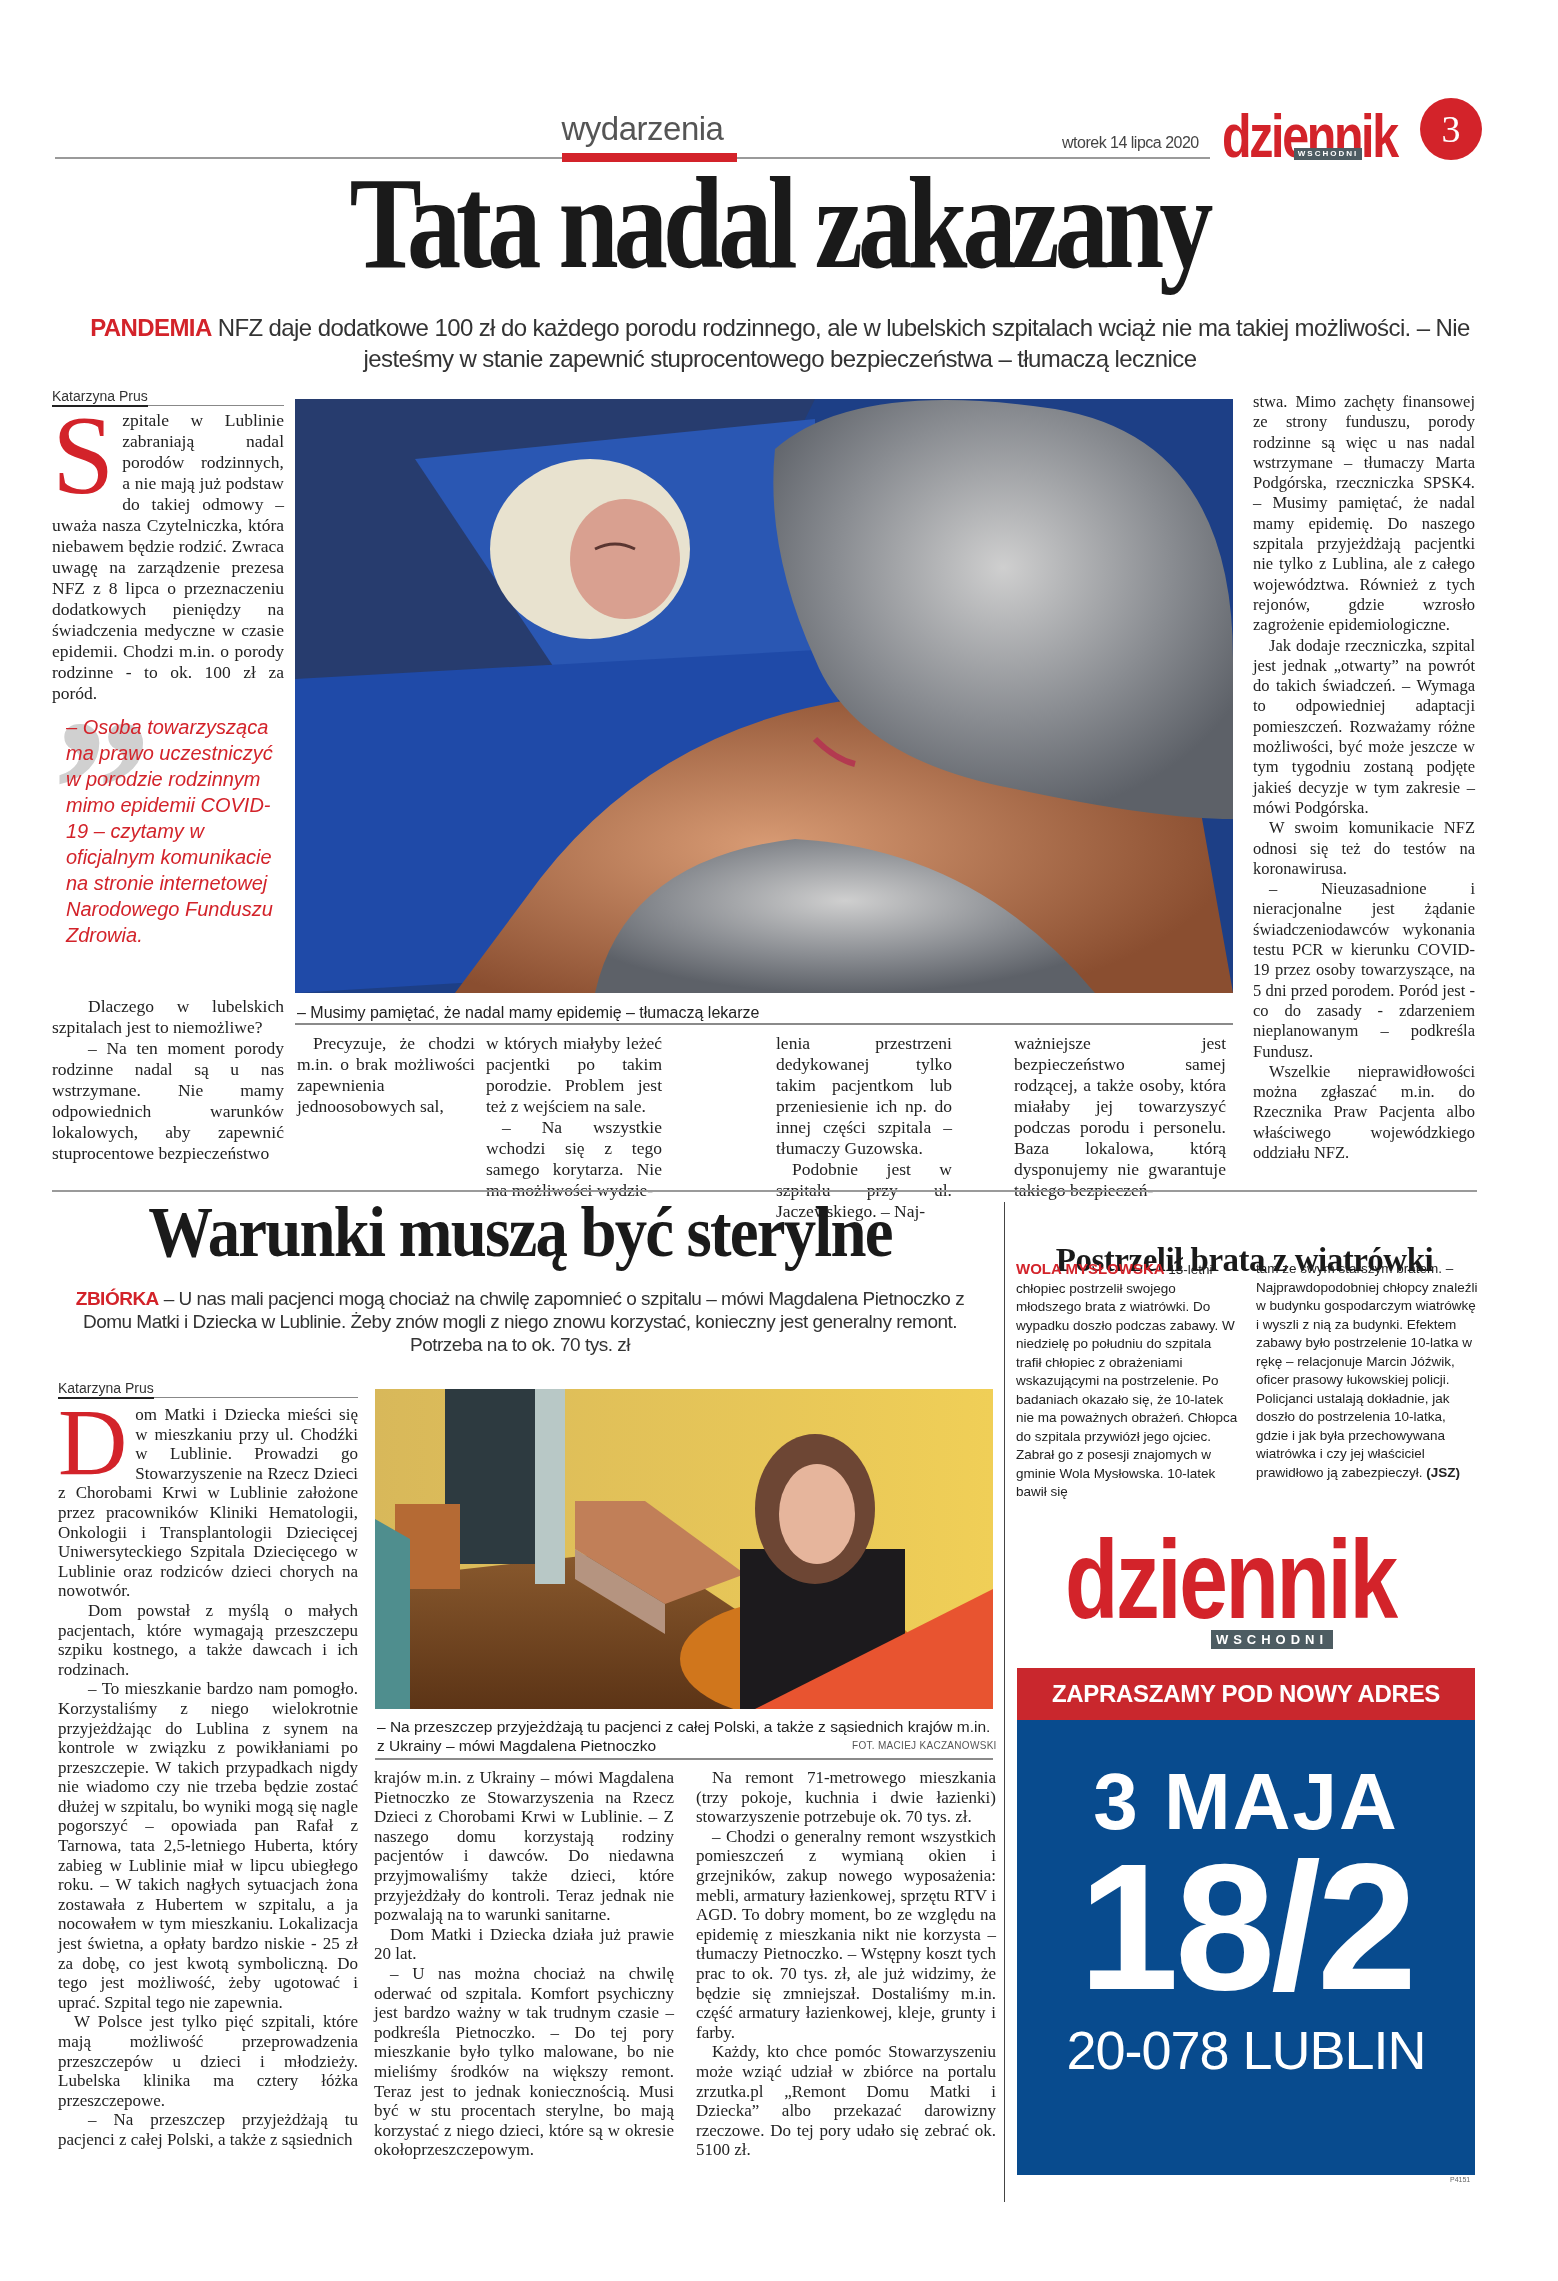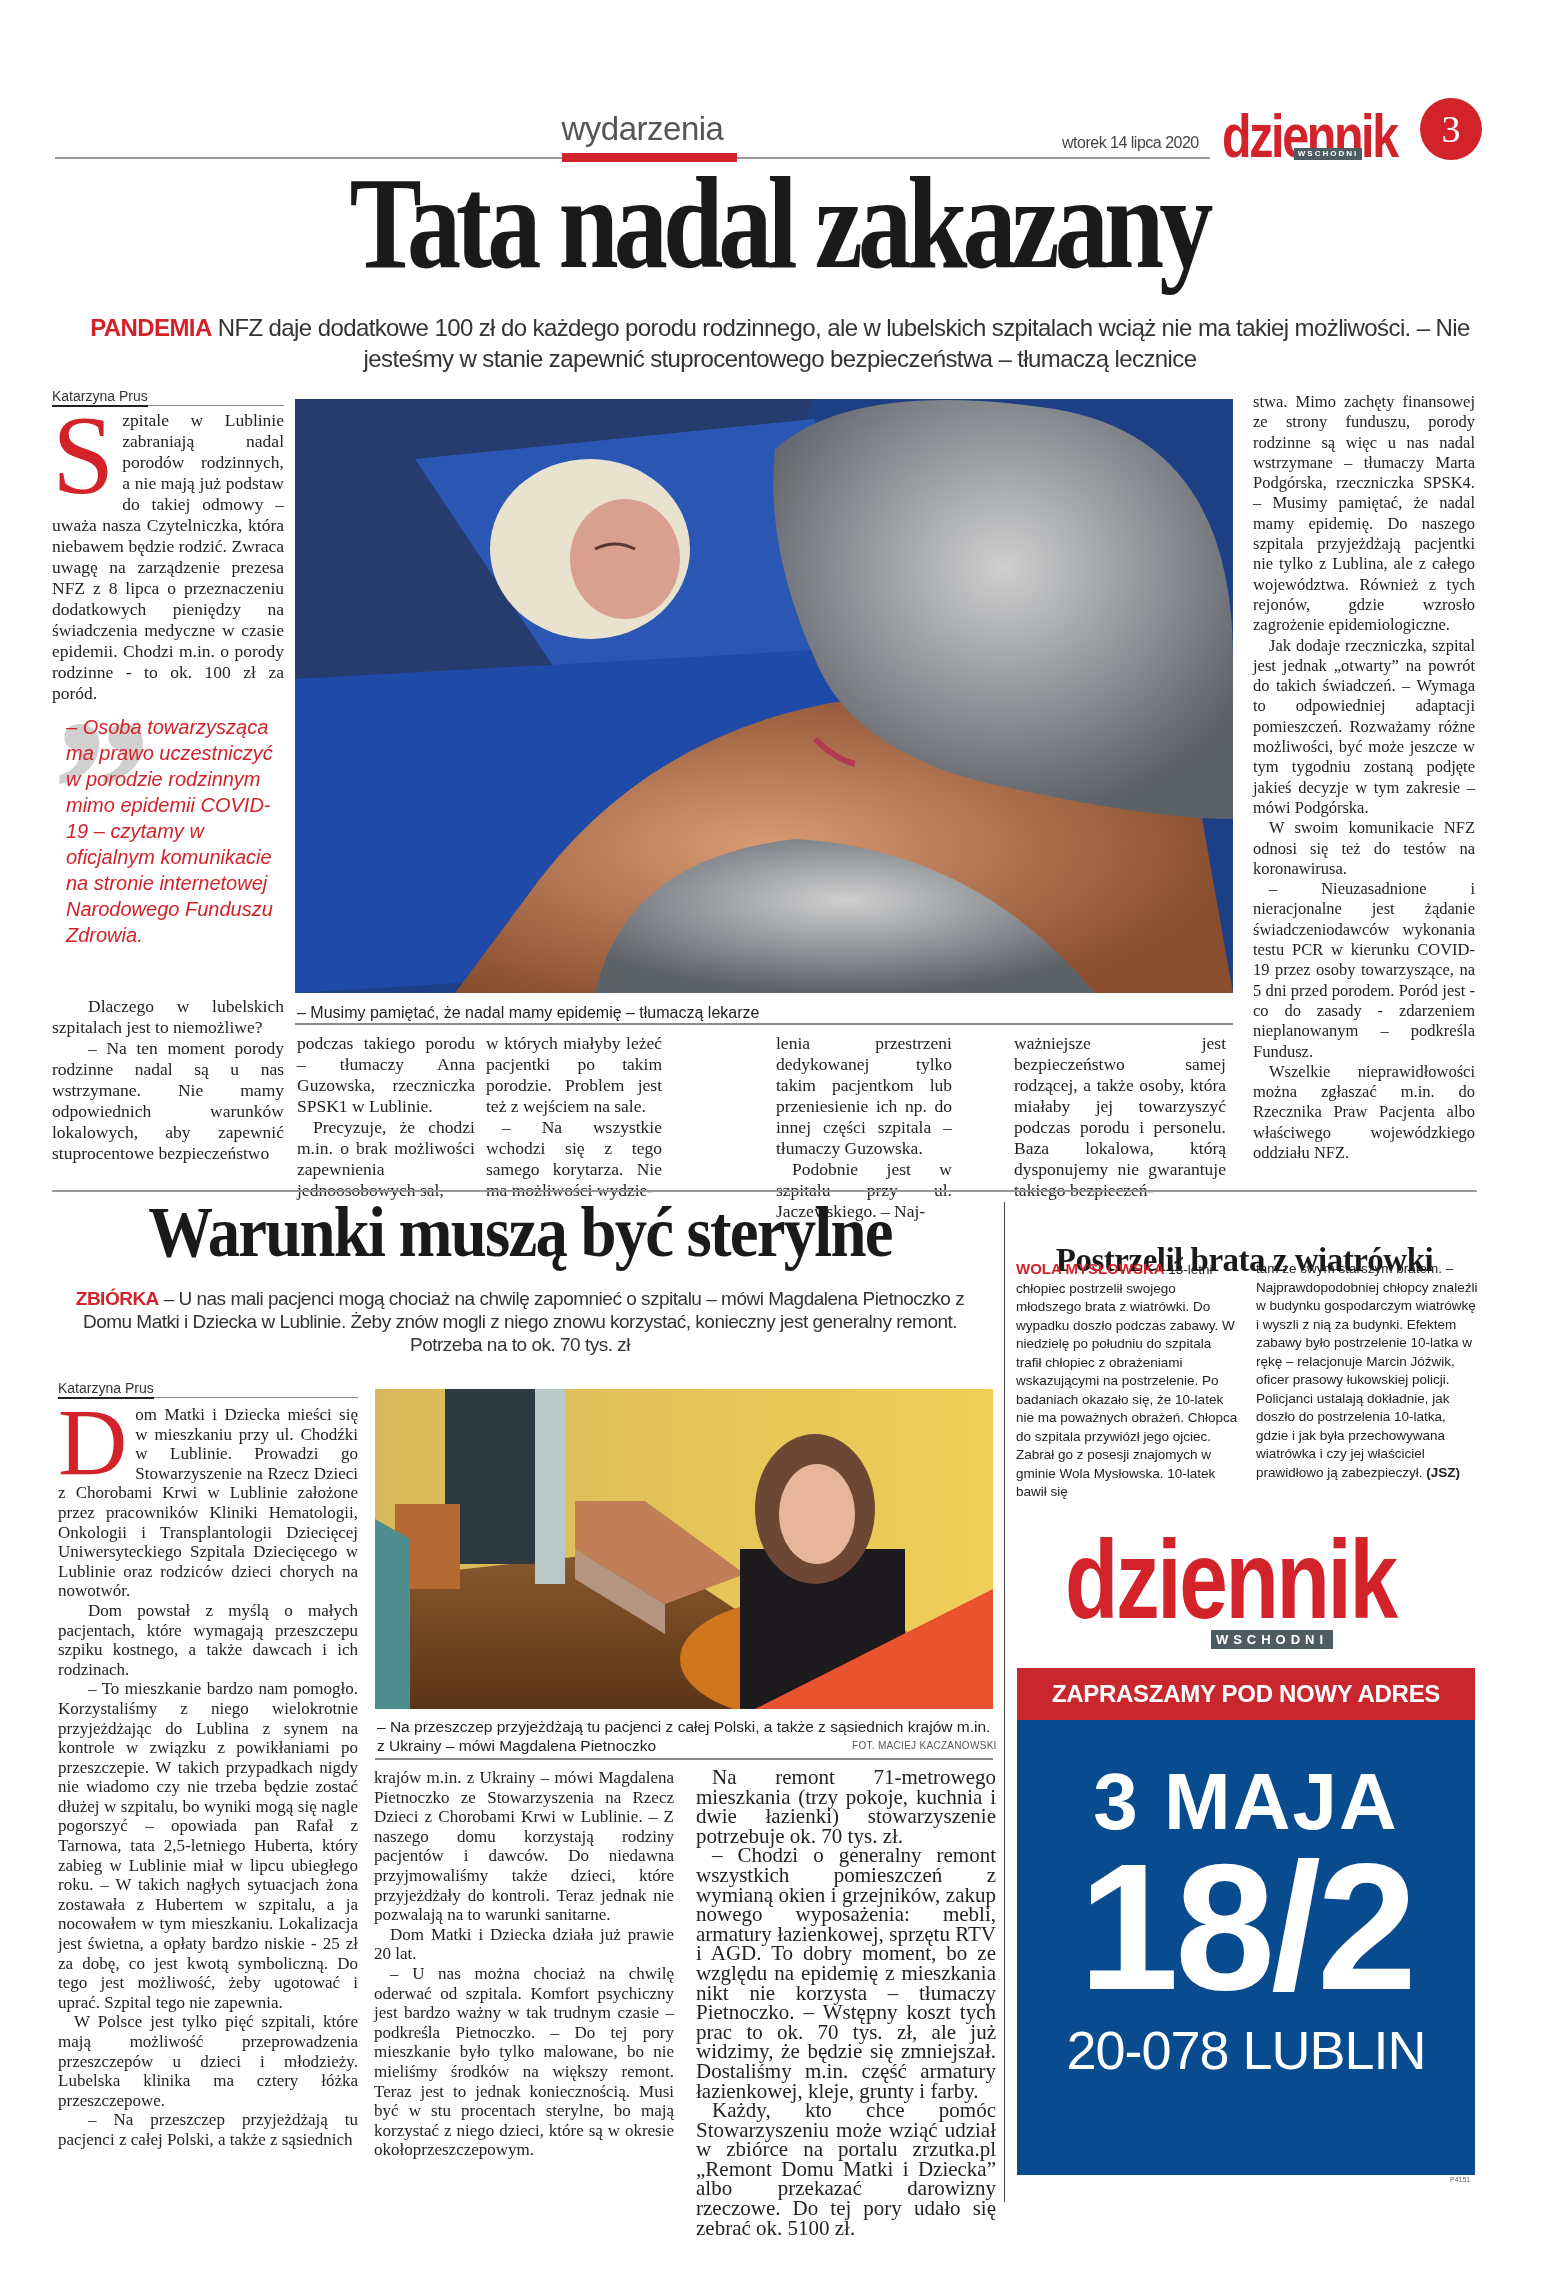--- a/index.html
+++ b/index.html
@@ -102,21 +102,20 @@
     <path d="M300 150 q20 -10 40 0" stroke="#5a3530" stroke-width="3" fill="none"></path>
     <path d="M480 50 Q560 -20 760 10 Q938 40 938 260 L938 420 Q860 420 720 390 Q560 360 520 260 Q470 150 480 50 Z" fill="url(#cap)"></path>
     <path d="M300 594 Q330 460 500 440 Q680 450 800 594 Z" fill="url(#cap)"></path>
     <path d="M520 340 q20 20 40 25" stroke="#b33a50" stroke-width="6" fill="none"></path>
   </svg>
 </div>
 <div class="abs caption" style="left:297px; top:1003px; width:936px;">– Musimy pamiętać, że nadal mamy epidemię – tłumaczą lekarze</div>
 <div class="abs caption-rule" style="left:295px; top:1023px; width:938px;"></div>
 
 <div class="abs col" style="left:297px; top:1033px; width:178px;">
-  <p class="noind">podczas takiego porodu – tłumaczy Anna Guzowska, rzeczniczka SPSK1 w Lublinie.</p>
   <p>Precyzuje, że chodzi m.in. o brak możliwości zapewnienia jednoosobowych sal,</p>
 </div>
 <div class="abs col" style="left:486px; top:1033px; width:176px;">
   <p class="noind">w których miałyby leżeć pacjentki po takim porodzie. Problem jest też z wejściem na sale.</p>
   <p>– Na wszystkie wchodzi się z tego samego korytarza. Nie ma możliwości wydzie-</p>
 </div>
 <div class="abs col" style="left:776px; top:1033px; width:176px;">
   <p class="noind">lenia przestrzeni dedykowanej tylko takim pacjentkom lub przeniesienie ich np. do innej części szpitala – tłumaczy Guzowska.</p>
   <p>Podobnie jest w szpitalu przy ul. Jaczewskiego. – Naj-</p>
 </div>
@@ -179,21 +178,21 @@
 </div>
 <div class="abs caption" style="left:377px; top:1717px; width:615px; font-size:15.5px; line-height:19px;">– Na przeszczep przyjeżdżają tu pacjenci z całej Polski, a także z sąsiednich krajów m.in. z Ukrainy – mówi Magdalena Pietnoczko</div>
 <div class="abs credit" style="left:852px; top:1740px;">FOT. MACIEJ KACZANOWSKI</div>
 <div class="abs caption-rule" style="left:375px; top:1758px; width:618px;"></div>
 
 <div class="abs col" style="left:374px; top:1768px; width:300px; font-size:17px; line-height:19.6px;">
   <p class="noind">krajów m.in. z Ukrainy – mówi Magdalena Pietnoczko ze Stowarzyszenia na Rzecz Dzieci z Chorobami Krwi w Lublinie. – Z naszego domu korzystają rodziny pacjentów i dawców. Do niedawna przyjmowaliśmy także dzieci, które przyjeżdżały do kontroli. Teraz jednak nie pozwalają na to warunki sanitarne.</p>
   <p>Dom Matki i Dziecka działa już prawie 20 lat.</p>
   <p>– U nas można chociaż na chwilę oderwać od szpitala. Komfort psychiczny jest bardzo ważny w tak trudnym czasie – podkreśla Pietnoczko. – Do tej pory mieszkanie było tylko malowane, bo nie mieliśmy środków na większy remont. Teraz jest to jednak koniecznością. Musi być w stu procentach sterylne, bo mają korzystać z niego dzieci, które są w okresie okołoprzeszczepowym.</p>
 </div>
-<div class="abs col" style="left:696px; top:1768px; width:300px; font-size:21px; line-height:19.6px;">
+<div class="abs col" style="left:696px; top:1768px; width:300px; font-size:17px; line-height:19.6px;">
   <p>Na remont 71-metrowego mieszkania (trzy pokoje, kuchnia i dwie łazienki) stowarzyszenie potrzebuje ok. 70 tys. zł.</p>
   <p>– Chodzi o generalny remont wszystkich pomieszczeń z wymianą okien i grzejników, zakup nowego wyposażenia: mebli, armatury łazienkowej, sprzętu RTV i AGD. To dobry moment, bo ze względu na epidemię z mieszkania nikt nie korzysta – tłumaczy Pietnoczko. – Wstępny koszt tych prac to ok. 70 tys. zł, ale już widzimy, że będzie się zmniejszał. Dostaliśmy m.in. część armatury łazienkowej, kleje, grunty i farby.</p>
   <p>Każdy, kto chce pomóc Stowarzyszeniu może wziąć udział w zbiórce na portalu zrzutka.pl „Remont Domu Matki i Dziecka” albo przekazać darowizny rzeczowe. Do tej pory udało się zebrać ok. 5100 zł.</p>
 </div>
 <div class="abs" style="left:1004px; top:1202px; width:1px; height:1000px; background:#444;"></div>
 
 <div class="abs headline3">Postrzelił brata z wiatrówki</div>
 <div class="abs brief" style="left:1016px; top:1260px; width:222px;"><span class="kicker" style="font-size:15px;">WOLA MYSŁOWSKA</span><span> 13-letni chłopiec postrzelił swojego młodszego brata z wiatrówki. Do wypadku doszło podczas zabawy. W niedzielę po południu do szpitala trafił chłopiec z obrażeniami wskazującymi na postrzelenie. Po badaniach okazało się, że 10-latek nie ma poważnych obrażeń. Chłopca do szpitala przywiózł jego ojciec. Zabrał go z posesji znajomych w gminie Wola Mysłowska. 10-latek bawił się</span></div>
 <div class="abs brief" style="left:1256px; top:1260px; width:222px;"><span>tam ze swym starszym bratem. – Najprawdopodobniej chłopcy znaleźli w budynku gospodarczym wiatrówkę i wyszli z nią za budynki. Efektem zabawy było postrzelenie 10-latka w rękę – relacjonuje Marcin Jóźwik, oficer prasowy łukowskiej policji. Policjanci ustalają dokładnie, jak doszło do postrzelenia 10-latka, gdzie i jak była przechowywana wiatrówka i czy jej właściciel prawidłowo ją zabezpieczył.</span> <b>(JSZ)</b></div>
 

